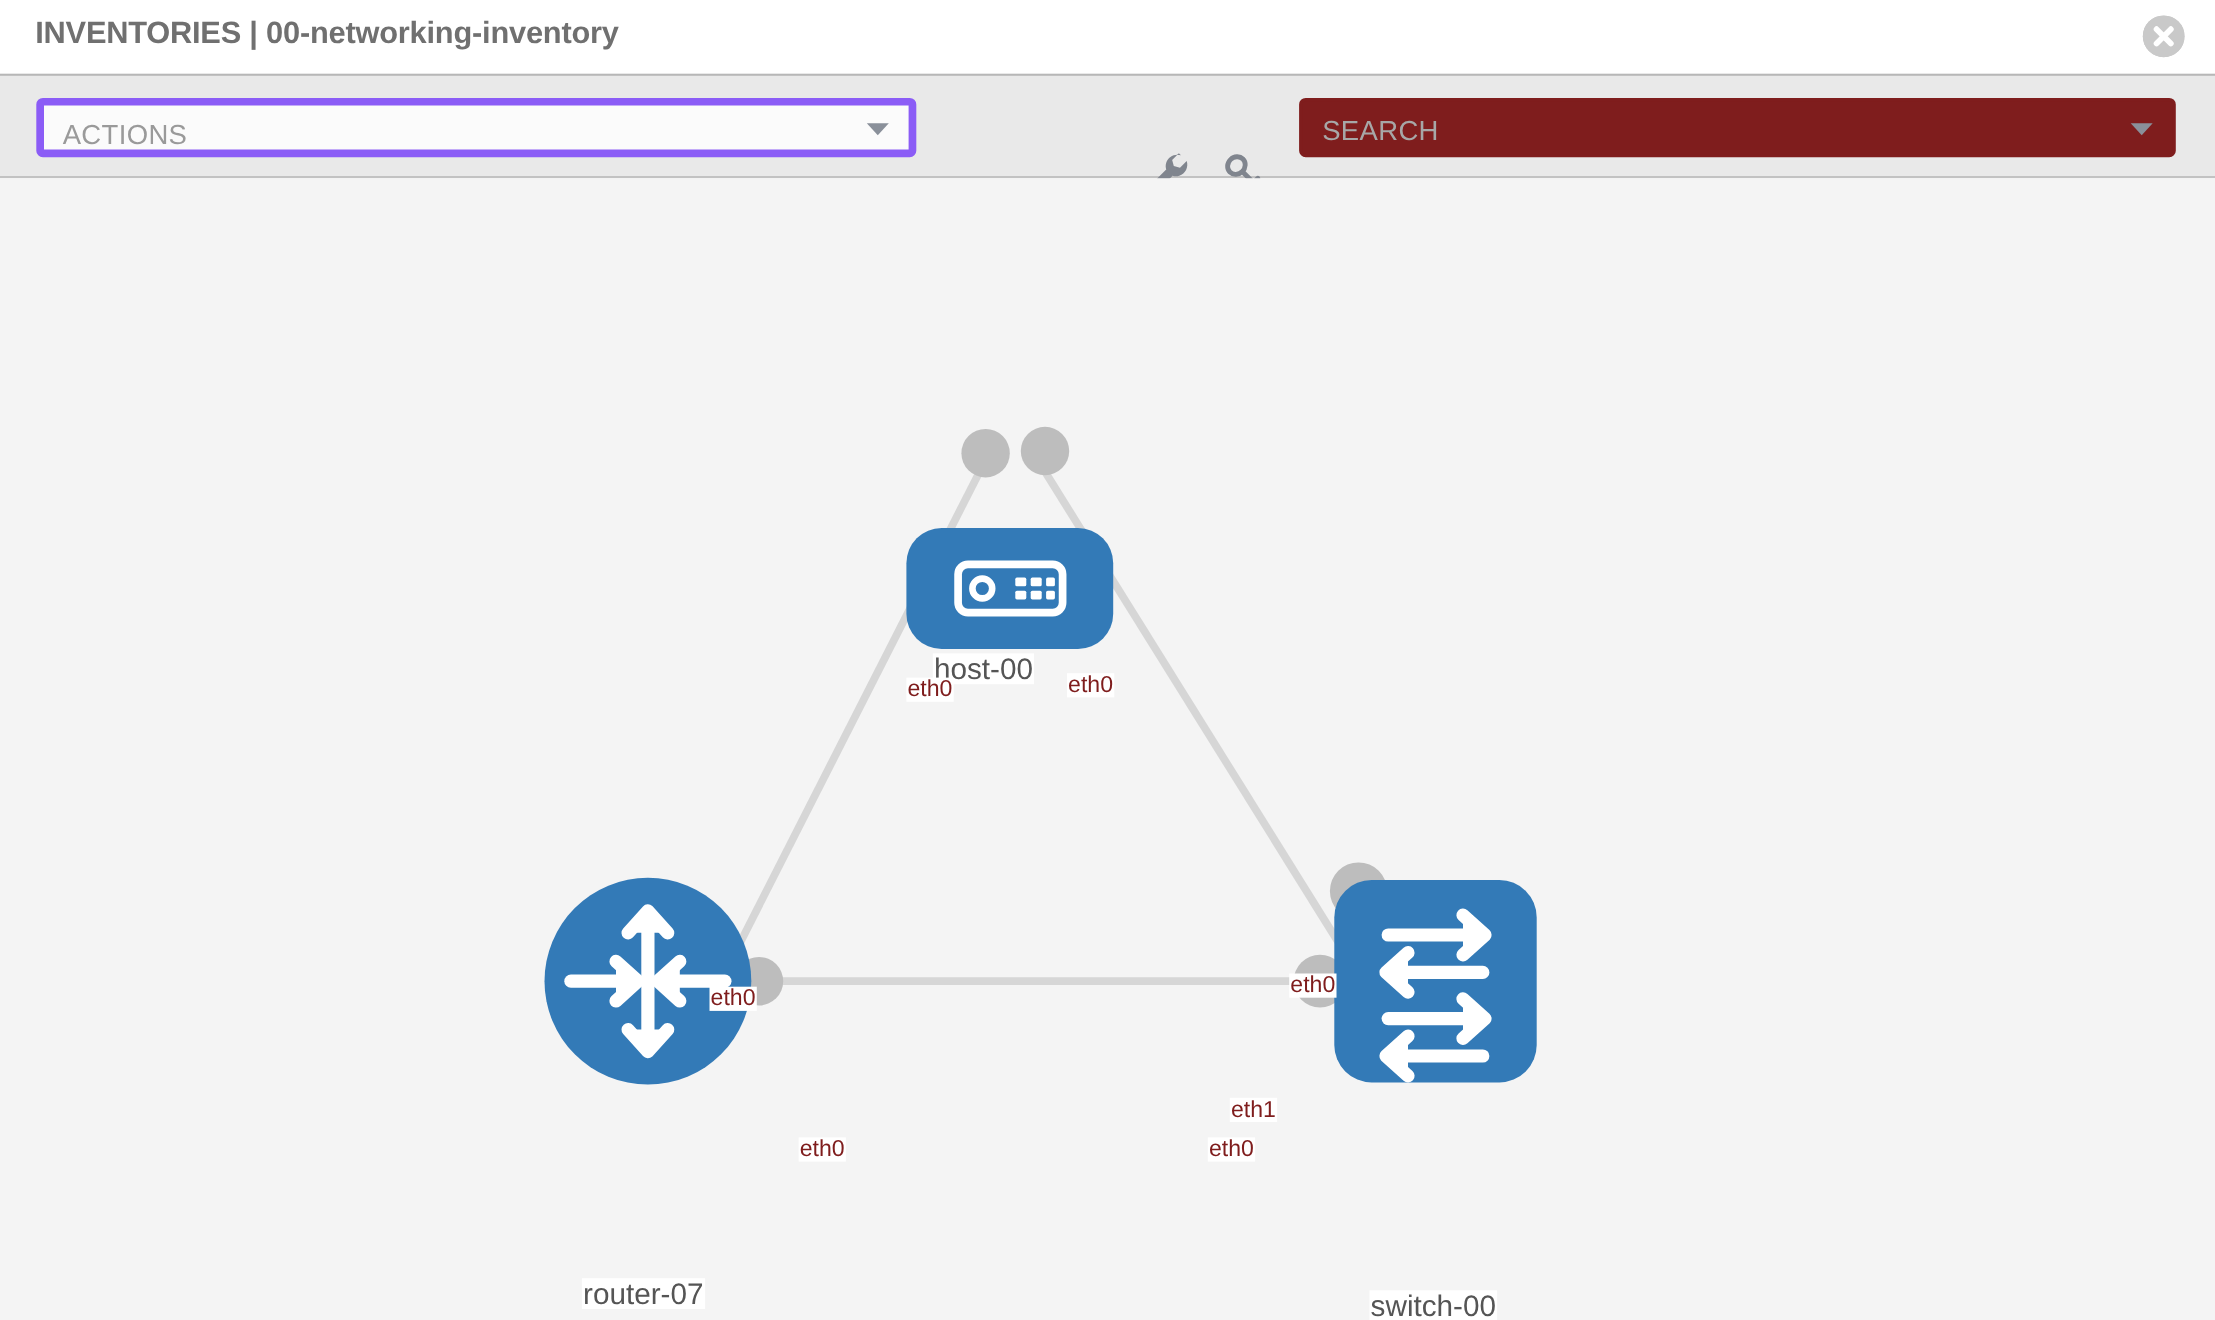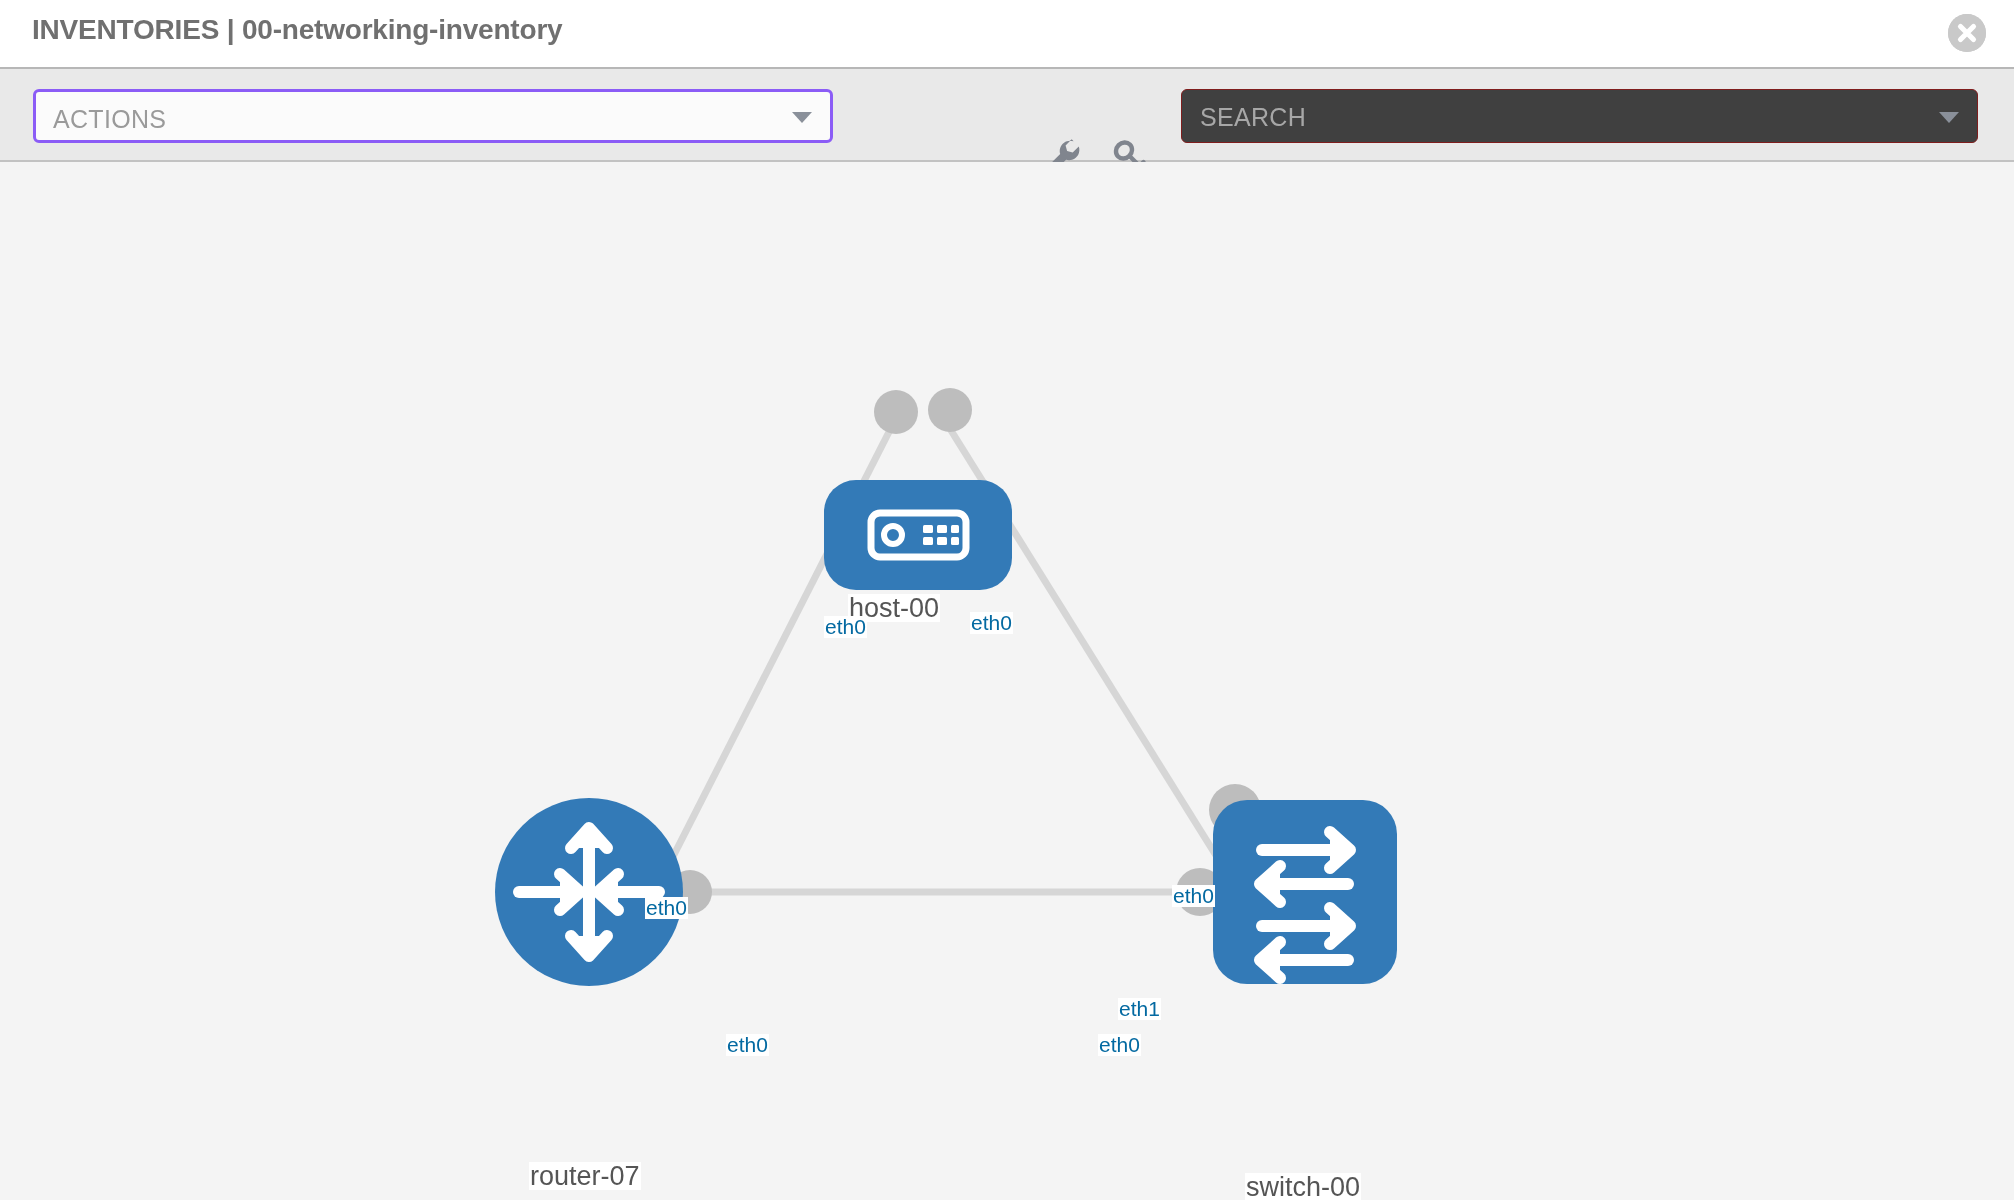--- a/index.html
+++ b/index.html
@@ -32,21 +32,21 @@
   
   .toolbar {
     position: absolute; left: 0; top: 69px; width: 2014px; height: 93px;
     background: #e9e9e9;
     border-bottom: 2px solid #c2c2c2;
   }
   .actions-select {
     position: absolute; left: 33px; top: 20px;
     width: 800px; height: 54px;
     background: #fbfbfb;
-    border: 3px solid #8b5cf6;
+    border: 7px solid #8b5cf6;
     border-radius: 6px;
     cursor: pointer;
   }
   .actions-label {
     position: absolute; left: 17px; top: 13px;
     font-size: 25px; color: #9a9a9a; letter-spacing: 0.3px;
   }
   .caret {
     position: absolute; right: 18px; top: 50%; margin-top: -4px;
     width: 0; height: 0;
@@ -57,22 +57,22 @@
   .tool-icon {
     position: absolute; top: 88px; width: 46px; height: 46px;
     margin-top: -23px; cursor: pointer;
   }
   .tool-icon.wrench { left: 1040px; }
   .tool-icon.key    { left: 1108px; }
 
   .search-box {
     position: absolute; left: 1181px; top: 20px;
     width: 797px; height: 54px;
-    background: #404040;
-    border: 1px solid #7f1d1d;
+    background: #7f1d1d;
+    border: 3px solid #7f1d1d;
     border-radius: 6px;
     cursor: text;
     text-align: center;
   }
   .search-placeholder {
     position: absolute; left: 18px; top: 13px;
     font-size: 25px; color: #a7a7a7; letter-spacing: 0.3px;
   }
 
   
@@ -94,21 +94,21 @@
   .node-label {
     position: absolute;
     font-size: 27px; color: #555555;
     background: #ffffff;
     white-space: nowrap;
     line-height: 1.05;
     padding: 0 1px;
   }
   .iface-label {
     position: absolute;
-    font-size: 21px; color: #0369a1;
+    font-size: 21px; color: #7f1d1d;
     background: #ffffff;
     white-space: nowrap;
     line-height: 1.05;
     padding: 0 1px;
   }
 </style>
 </head>
 <body>
 
 <div id="app">

